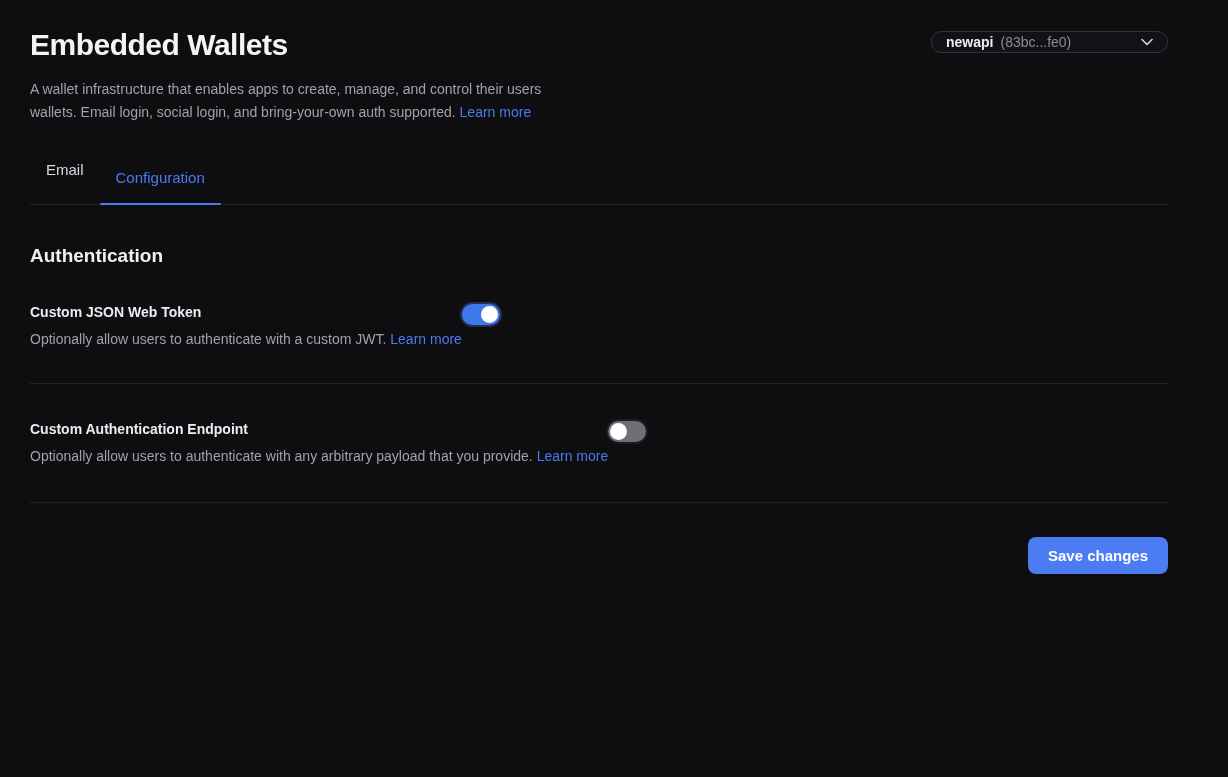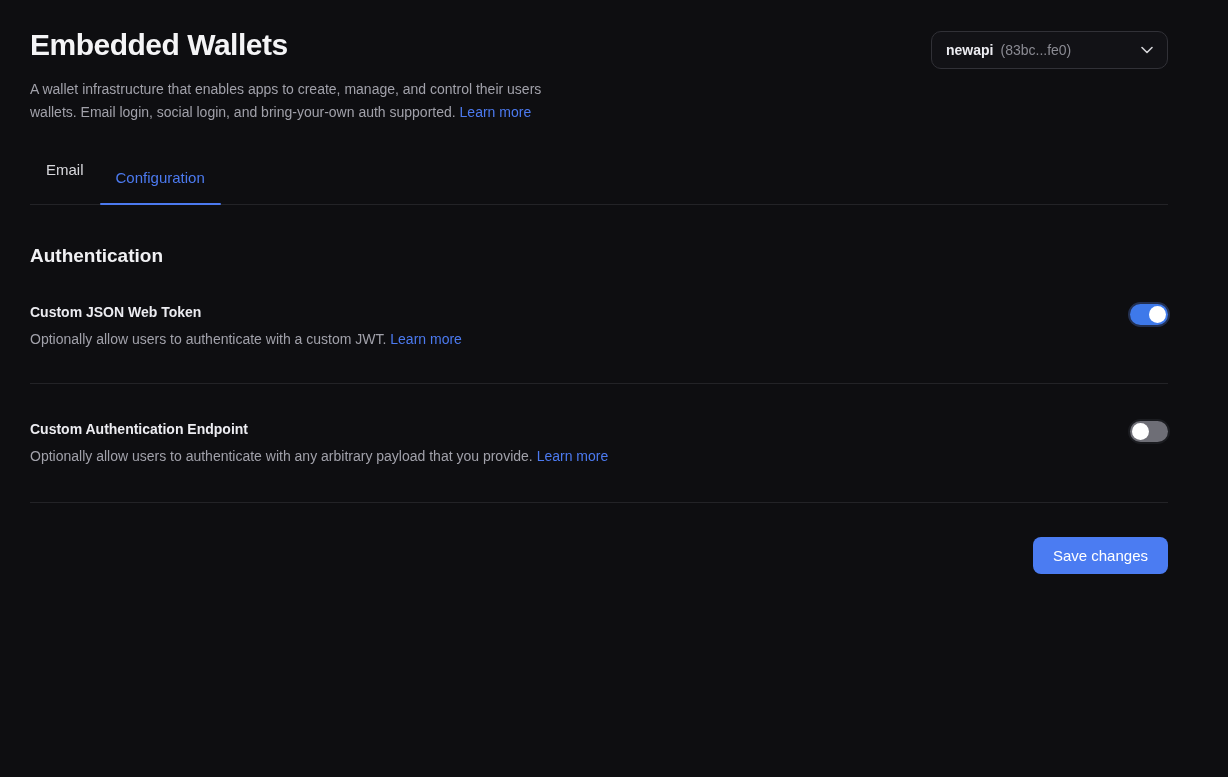--- a/index.html
+++ b/index.html
@@ -19,21 +19,21 @@
     margin: 0; font-size: 30px; font-weight: 700; letter-spacing: -0.5px;
     color: #f4f4f6; line-height: 34px;
   }
   .page-desc {
     margin-top: 16px; width: 560px; font-size: 14px; line-height: 23px;
     color: #a1a1aa;
   }
   a.link { color: #4c7af0; text-decoration: none; cursor: pointer; }
 
   .selector {
-    margin-top: 3px; min-width: 237px; height: 38px;
+    margin-top: 3px; min-width: 237px; height: 22px;
     border: 1px solid #313137; border-radius: 10px; background: #121216;
     display: flex; align-items: center; justify-content: space-between;
     padding: 0 14px; font-size: 14px; cursor: pointer;
   }
   .selector .sel-name { font-weight: 700; color: #ececf1; }
   .selector .sel-hint { color: #8b8b93; margin-left: 7px; }
   .chevron { margin-left: 26px; display: flex; align-items: center; }
 
   
   .tabs {
@@ -46,21 +46,21 @@
   }
   .tab.on { color: #4c7af0; margin-top: 8px; }
   .tab.on::after {
     content: ""; position: absolute; left: 0; right: 0; bottom: -1px;
     height: 2px; background: #4c7af0; border-radius: 1px;
   }
 
   
   .section-heading { margin: 40px 0 0; font-size: 19px; font-weight: 700; color: #f0f0f3; }
 
-  .setting-row { margin-top: 36px; display: flex; justify-content: space-between; align-items: flex-start; }
+  .setting-row { margin-top: 36px; display: flex; align-items: flex-start; }
   .setting-label { font-size: 14px; font-weight: 700; color: #ececf1; line-height: 18px; }
   .setting-desc { margin-top: 8px; font-size: 14px; color: #a1a1aa; line-height: 20px; }
 
   
   .toggle {
     width: 38px; height: 21px; border-radius: 11px; position: relative;
     background: #6e6e76; cursor: pointer; flex: 0 0 auto; margin-top: 1px;
     box-shadow: 0 0 0 2px rgba(120,130,150,0.12);
   }
   .toggle .knob {
@@ -85,21 +85,21 @@
   }
   .text-input::placeholder { color: #63636c; }
   .field-helper { margin-top: 10px; font-size: 12.5px; color: #9b9ba3; }
 
   .divider { border: none; border-top: 1px solid #232327; margin: 34px 0 0; }
 
   
   .save-row { display: flex; justify-content: flex-end; margin-top: 34px; }
   .save-btn {
     height: 37px; padding: 0 20px; border: none; border-radius: 8px;
-    background: #4b7cf2; color: #ffffff; font-size: 15px; font-weight: 400;
+    background: #4b7cf2; color: #ffffff; font-size: 15px; font-weight: 700;
     font-family: "Liberation Sans", sans-serif; cursor: pointer;
   }
 </style>
 </head>
 <body>
 
 <div class="content">
 
   <div class="header-row">
     <div>

